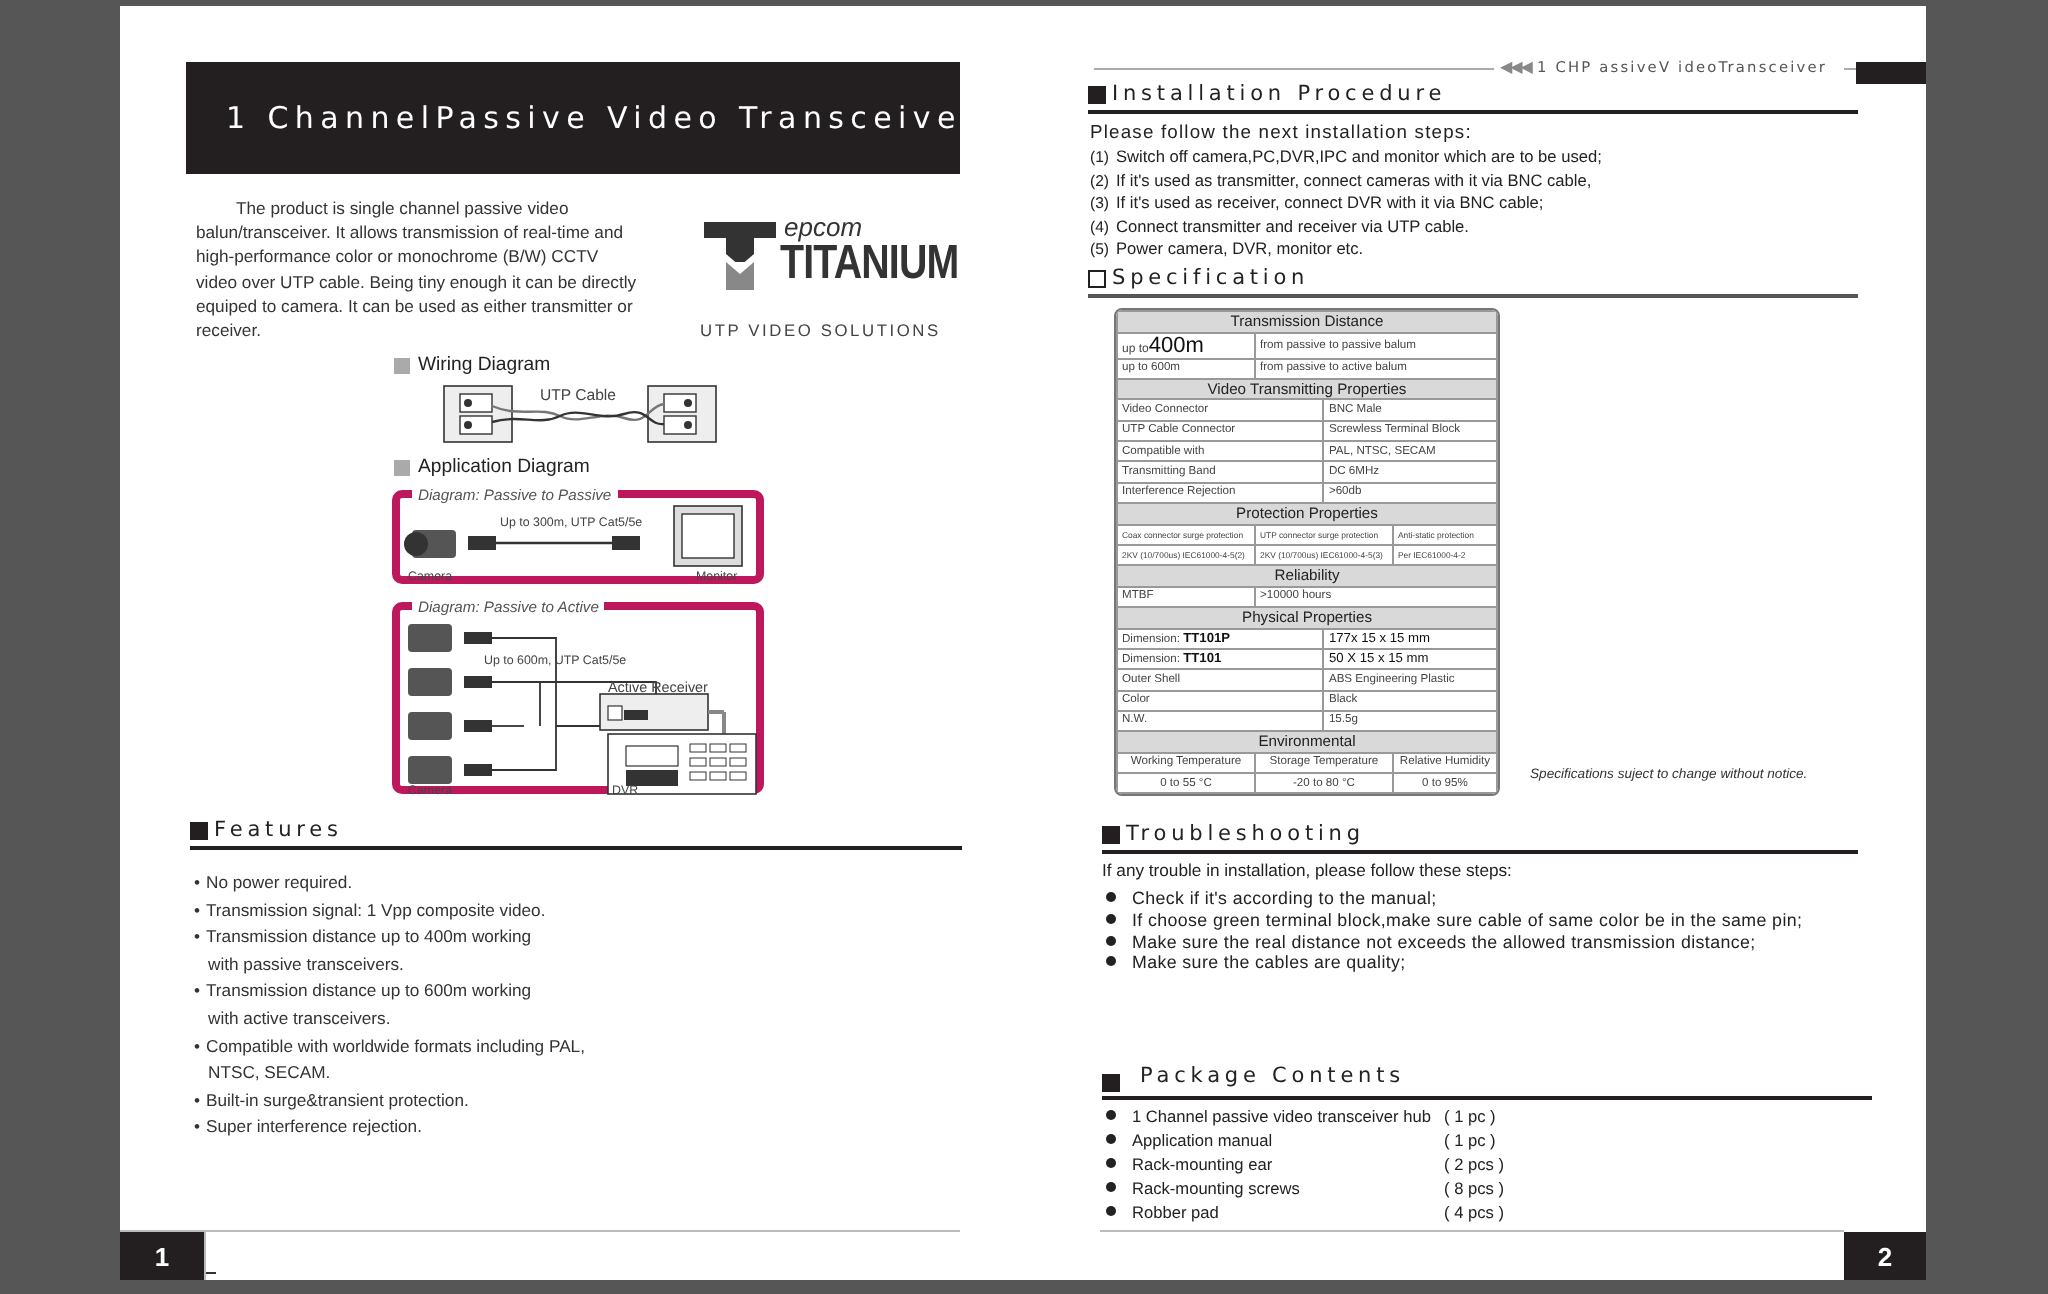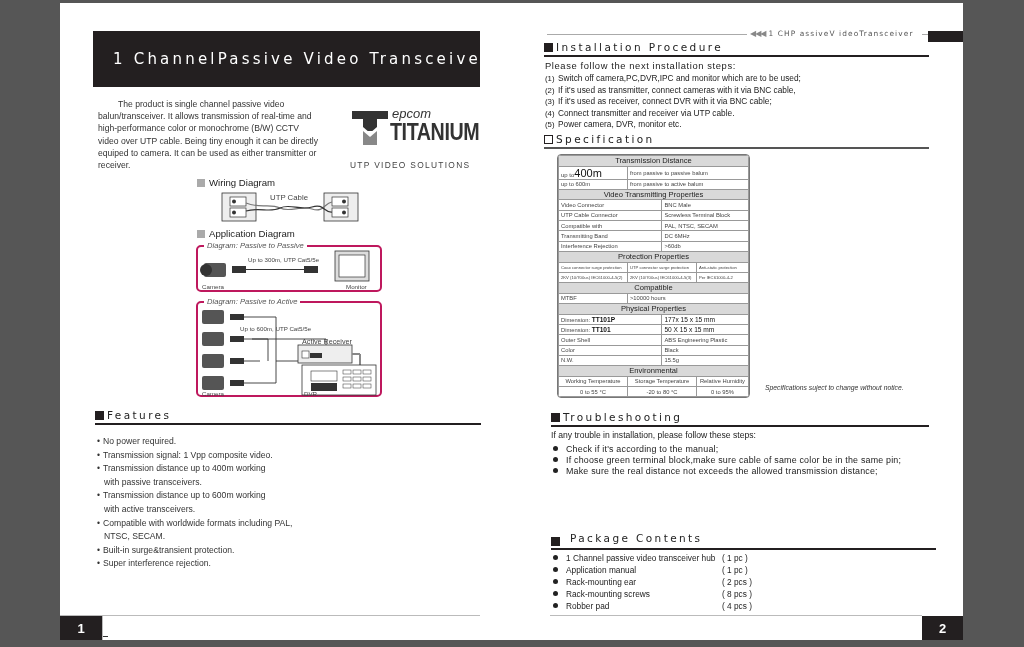--- a/index.html
+++ b/index.html
@@ -16,21 +16,21 @@
   .logo { position: absolute; left: 290px; top: 105px; width: 140px; height: 52px; }
   .logo .t-mark { position: absolute; left: 2px; top: 3px; }
   .logo .epcom { position: absolute; left: 42px; top: -2px; font-style: italic; font-size: 13px; color: #333; }
   .logo .titanium { position: absolute; left: 40px; top: 10px; font-family: "Liberation Sans", sans-serif; font-weight: bold; font-size: 24px; color: #333; transform: scaleX(0.82); transform-origin: left; letter-spacing: -0.5px; }
   .logo .utp { position: absolute; left: 0px; top: 52px; font-size: 8.4px; letter-spacing: 1.3px; color: #444; white-space: nowrap; }
 
   .sub-head { position: absolute; font-size: 9.6px; color: #222; display: flex; align-items: center; }
   .sub-head .sq { width: 8px; height: 8px; background: #aaa; margin-right: 4px; display: inline-block; }
 
   .wiring { position: absolute; left: 160px; top: 186px; width: 140px; height: 36px; }
-  .app-box { position: absolute; border: 2px solid #be185d; border-radius: 5px; }
+  .app-box { position: absolute; border: 4px solid #be185d; border-radius: 5px; }
   .app-box .cap { position: absolute; top: -6px; left: 6px; background: #fff; padding: 0 3px; font-size: 7.6px; font-style: italic; color: #555; }
   .tiny { position: absolute; font-size: 6.2px; color: #444; white-space: nowrap; }
 
   .section-head { position: absolute; font-family: "DejaVu Sans", sans-serif; font-size: 10.5px; letter-spacing: 2.4px; color: #222; display: flex; align-items: center; }
   .section-head .sq { width: 9px; height: 9px; background: #231f20; margin-right: 3px; display: inline-block; }
   .section-head .sq.open { background: #fff; border: 1px solid #231f20; }
   .rule { position: absolute; height: 2px; background: #231f20; }
   .rule.gray { height: 1px; background: #bbb; }
 
   .features { position: absolute; left: 37px; top: 432px; list-style: none; font-size: 8.6px; line-height: 13.6px; color: #333; }
@@ -276,21 +276,21 @@
         <td colspan="2" class="xs">Coax connector surge protection</td>
         <td colspan="2" class="xs">UTP connector surge protection</td>
         <td colspan="2" class="xs">Anti-static protection</td>
       </tr>
       <tr>
         <td colspan="2" class="xs">2KV (10/700us) IEC61000-4-5(2)</td>
         <td colspan="2" class="xs">2KV (10/700us) IEC61000-4-5(3)</td>
         <td colspan="2" class="xs">Per IEC61000-4-2</td>
       </tr>
       <tr class="grp">
-            <td colspan="6">Compatible</td>
+            <td colspan="6">Reliability</td>
           </tr>
       <tr>
             <td colspan="2">MTBF</td>
             <td colspan="4">&gt;10000 hours</td>
           </tr>
       <tr class="grp">
             <td colspan="6">Physical Properties</td>
           </tr>
       <tr>
             <td colspan="3"><span>Dimension:</span> <b class="mid" style="font-size:6.6px;color:#111">TT101P</b></td>
@@ -333,20 +333,21 @@
   <div class="section-head" style="left:491px; top:408px;">
     <span class="sq"></span>
     <span>Troubleshooting</span>
   </div>
   <div class="rule" style="left:491px; top:422px; width:378px;"></div>
   <div class="trouble-lead">If any trouble in installation, please follow these steps:</div>
   <ul class="trouble">
     <li><span class="d"></span><span>Check if it's according to the manual;</span></li>
     <li><span class="d"></span><span>If choose green terminal block,make sure cable of same color be in the same pin;</span></li>
     <li><span class="d"></span><span>Make sure the real distance not exceeds the allowed transmission distance;</span></li>
+    <li><span class="d"></span><span>Make sure the cables are quality;</span></li>
   </ul>
 
   <div class="section-head" style="left:491px; top:526px;">
     <span class="sq" style="margin-top:8px; margin-right:10px;"></span>
     <span>Package Contents</span>
   </div>
   <div class="rule" style="left:491px; top:545px; width:385px;"></div>
   <ul class="pkg">
     <li><span class="d"></span><span class="name">1 Channel passive video transceiver hub</span><span>( 1 pc )</span></li>
     <li><span class="d"></span><span class="name">Application manual</span><span>( 1 pc )</span></li>

